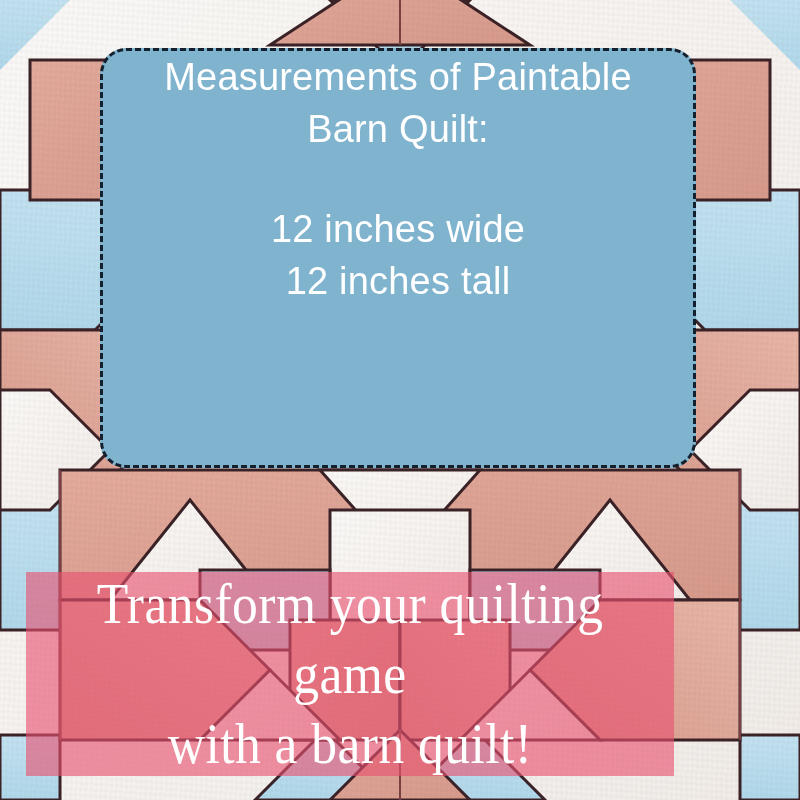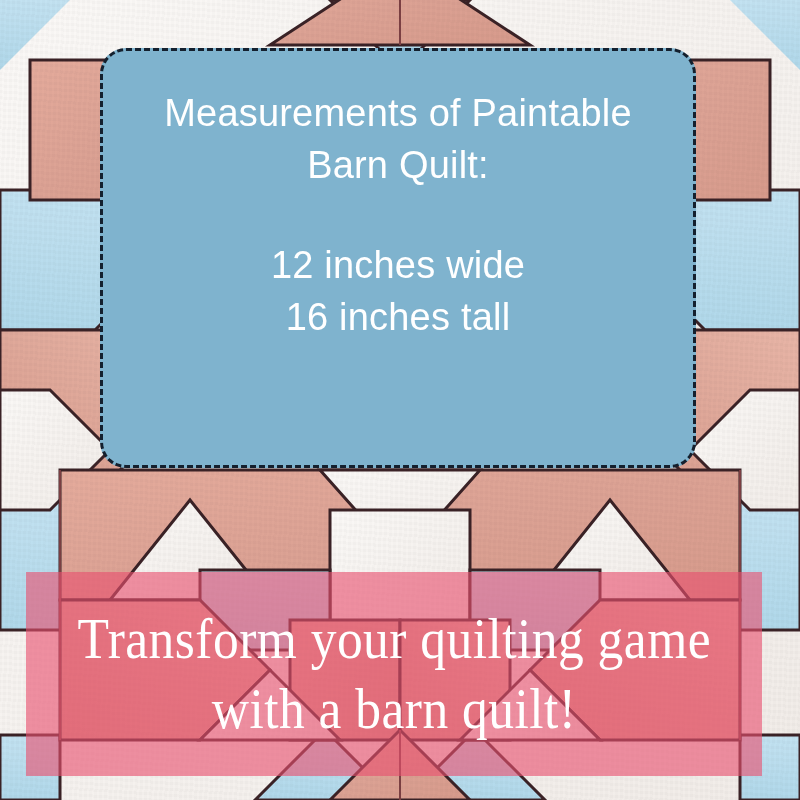--- a/index.html
+++ b/index.html
@@ -46,21 +46,20 @@
     top: 48px;
     width: 596px;
     height: 420px;
     background: #7fb3ce;
     border: 3px dashed #14202e;
     border-radius: 26px;
     box-sizing: border-box;
     display: flex;
     flex-direction: column;
     align-items: center;
-    padding-top: 36px;
   }
   #info-title {
     color: #ffffff;
     font-size: 38px;
     line-height: 52px;
     text-align: center;
     font-weight: 400;
     letter-spacing: .2px;
     width: 520px;
     margin: 0;
@@ -78,21 +77,21 @@
     line-height: 52px;
     font-weight: 400;
     letter-spacing: .2px;
   }
 
   
   #promo-banner {
     position: absolute;
     left: 26px;
     top: 572px;
-    width: 736px;
+    width: 648px;
     height: 204px;
     background: rgba(232, 80, 112, 0.62);
     display: flex;
     flex-direction: column;
     justify-content: center;
     align-items: center;
   }
   #promo-banner .promo-line {
     color: #ffffff;
     font-family: "Liberation Serif", serif;
@@ -193,21 +192,21 @@
       </g>
     </svg>
   </div>
   <div id="quilt-texture"></div>
 
   <div id="info-card">
     <div id="info-title">Measurements of Paintable Barn Quilt:</div>
 
     <ul id="spec-list">
       <li>12 inches wide</li>
-      <li>16 inches tall</li>
+      <li>12 inches tall</li>
     </ul>
   </div>
 
   <div id="promo-banner">
     <div class="promo-line">Transform your quilting game</div>
     <div class="promo-line">with a barn quilt!</div>
   </div>
 
 </div>
 

